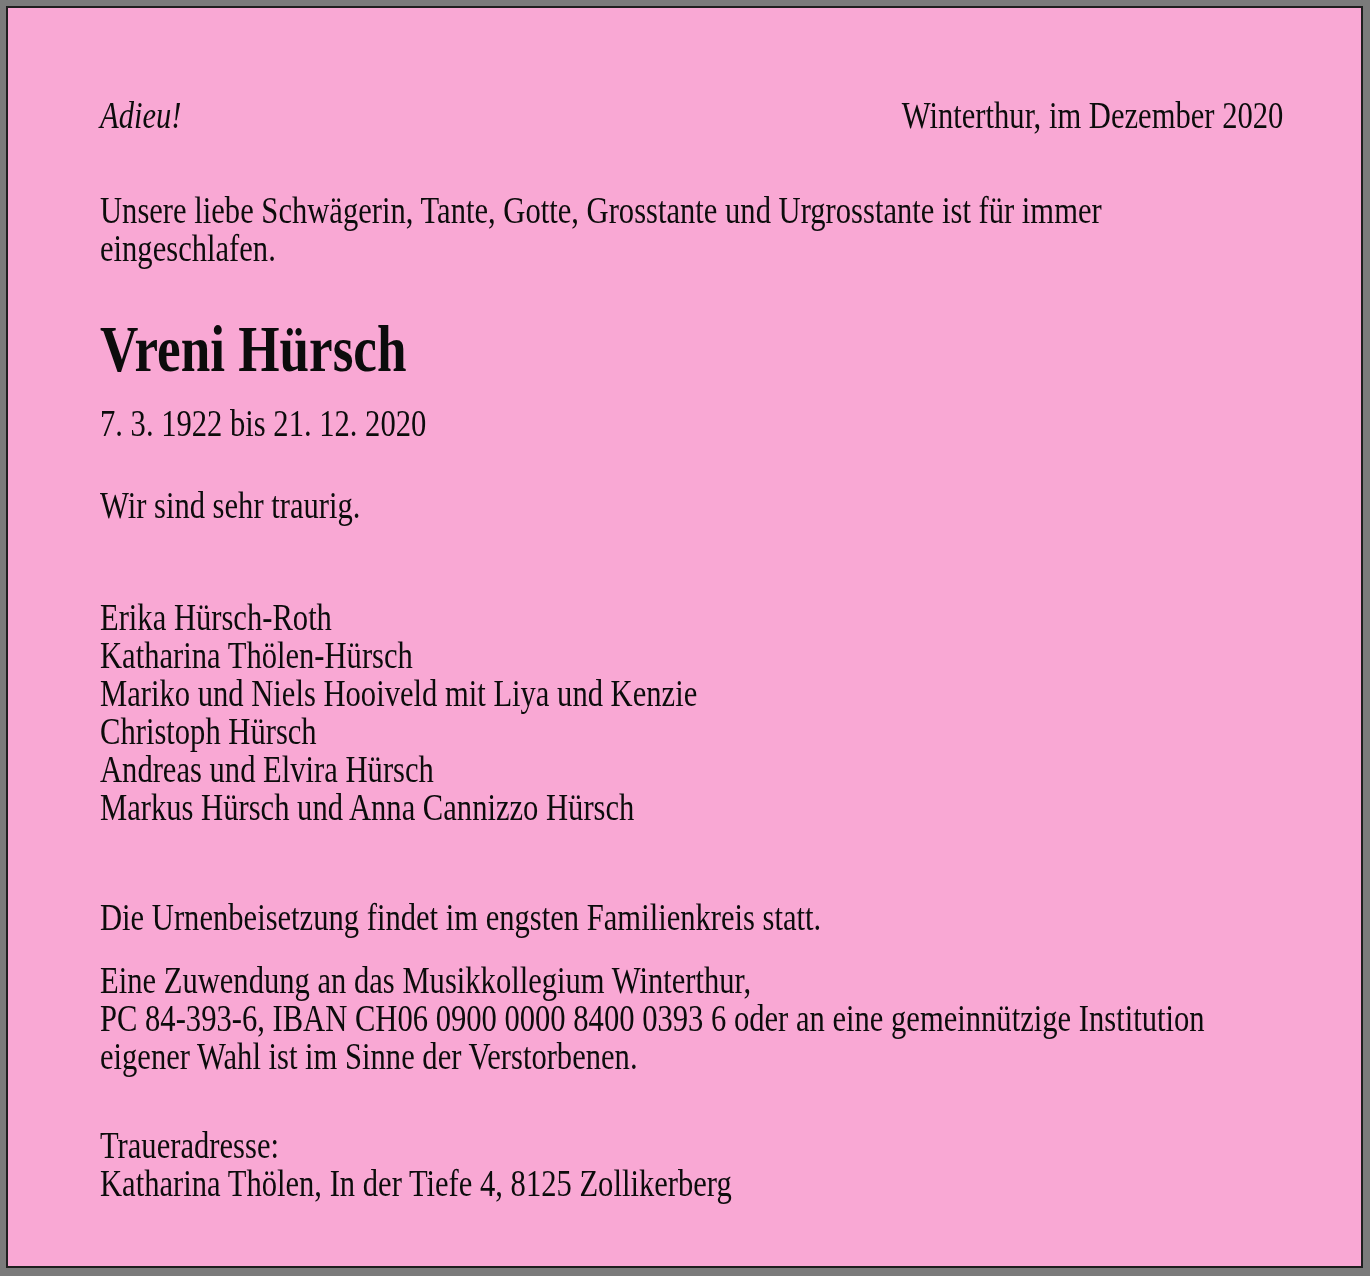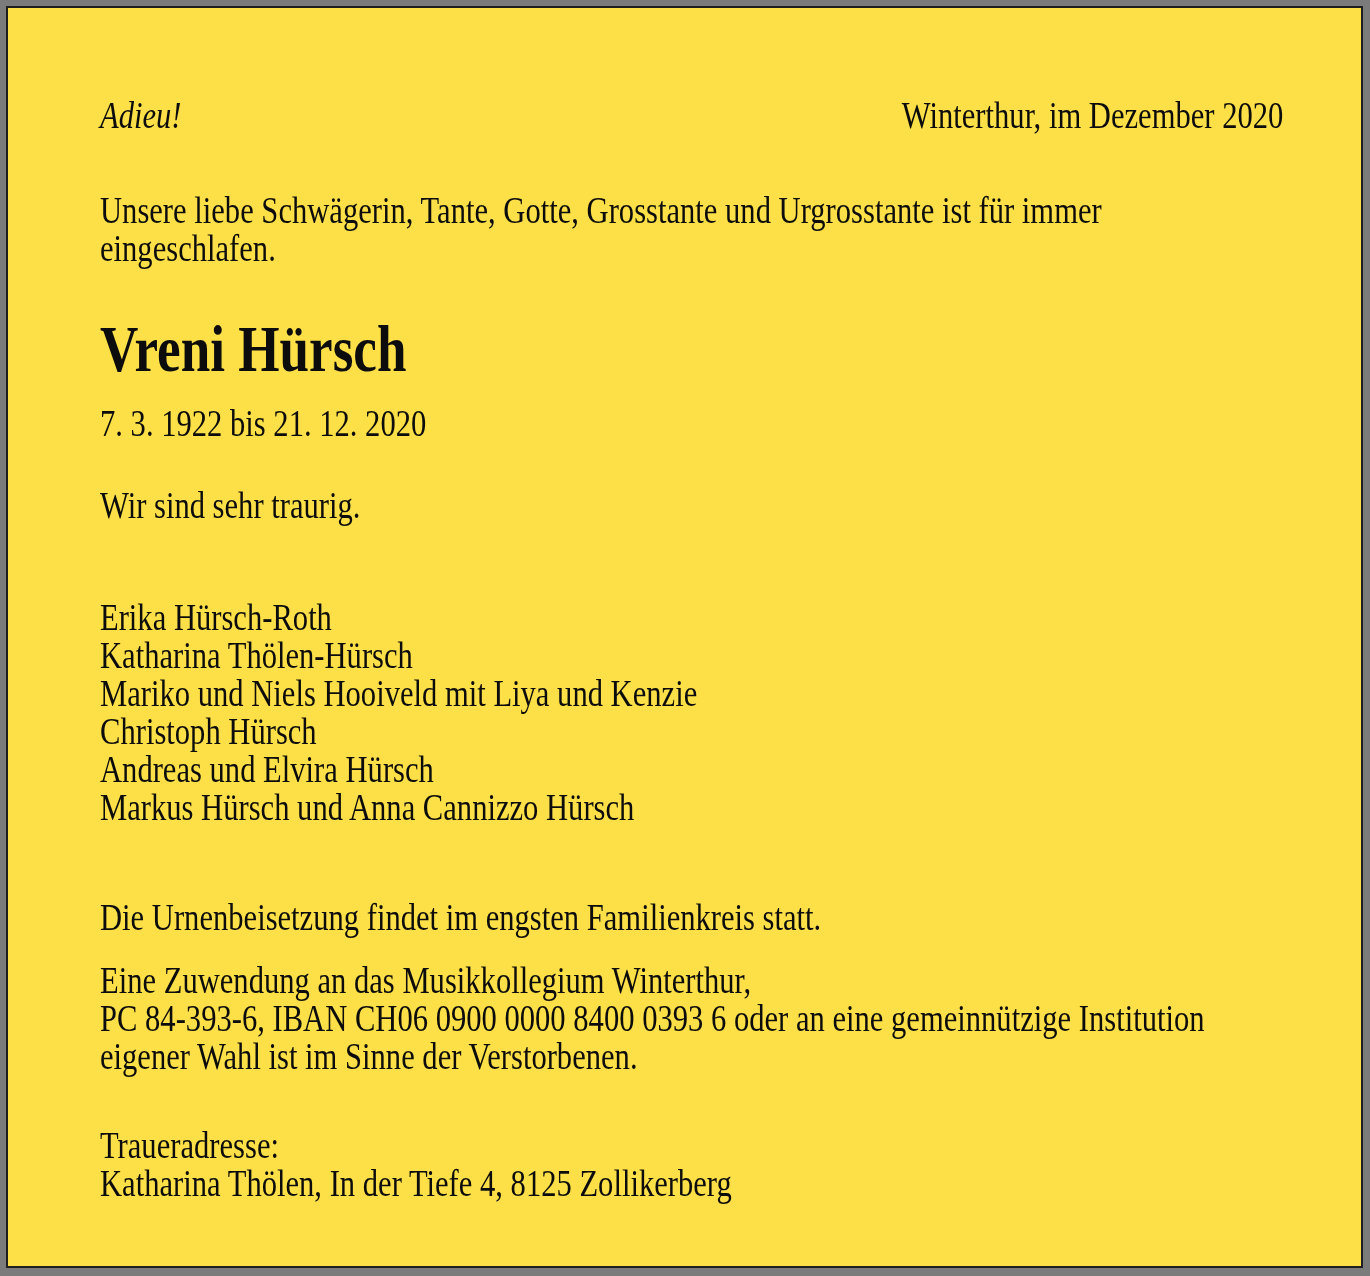--- a/index.html
+++ b/index.html
@@ -13,21 +13,21 @@
     position: relative;
     overflow: hidden;
     font-family: "Liberation Serif", serif;
   }
   .paper {
     position: absolute;
     top: 6px;
     left: 6px;
     right: 7px;
     bottom: 8px;
-    background: #fde047;
+    background: #f9a8d4;
     border: 2px solid #1f1f1f;
     box-sizing: border-box;
     overflow: hidden;
   }
   .content {
     width: 1470px;
     margin-left: 92px;
     padding-top: 88px;
     transform: scaleX(0.805);
     transform-origin: 0 0;

